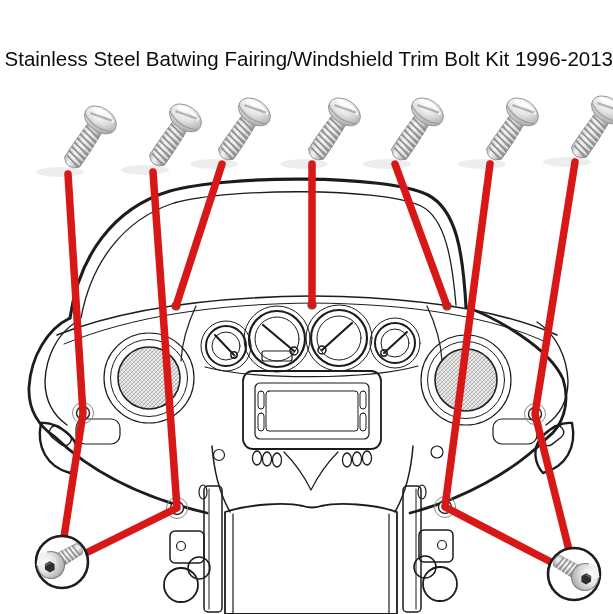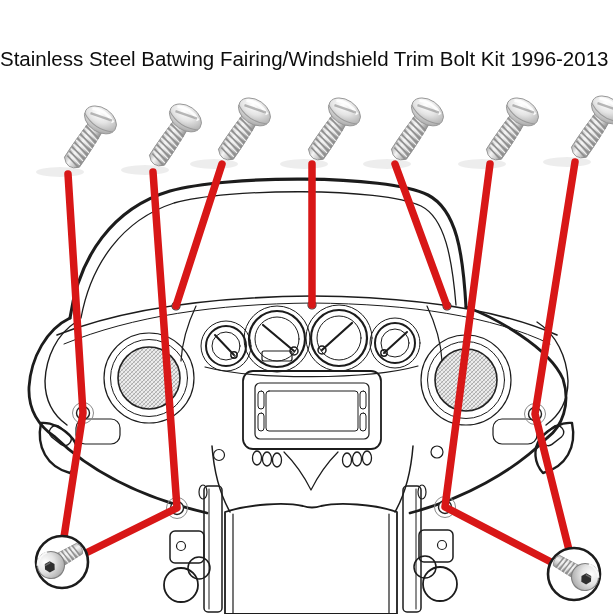--- a/index.html
+++ b/index.html
@@ -1,18 +1,18 @@
 <!DOCTYPE html>
 <html><head>
 <meta charset="utf-8">
 <style>
   html,body{margin:0;padding:0;background:#fff;}
   .stage{position:relative;width:613px;height:614px;background:#fff;overflow:hidden;
          font-family:"Liberation Sans",sans-serif;}
-  .title{position:absolute;top:47px;left:0;right:0;text-align:left;
+  .title{position:absolute;top:47px;left:0;right:0;text-align:right;
          font-size:20.5px;color:#0d0d0d;white-space:nowrap;}
   svg{position:absolute;top:0;left:0;}
   .art{stroke:#1c1c1c;fill:none;stroke-linecap:round;stroke-linejoin:round;}
 </style>
 </head>
 <body>
 
 <div class="stage">
   <div class="title">Stainless Steel Batwing Fairing/Windshield Trim Bolt Kit 1996-2013</div>
 

